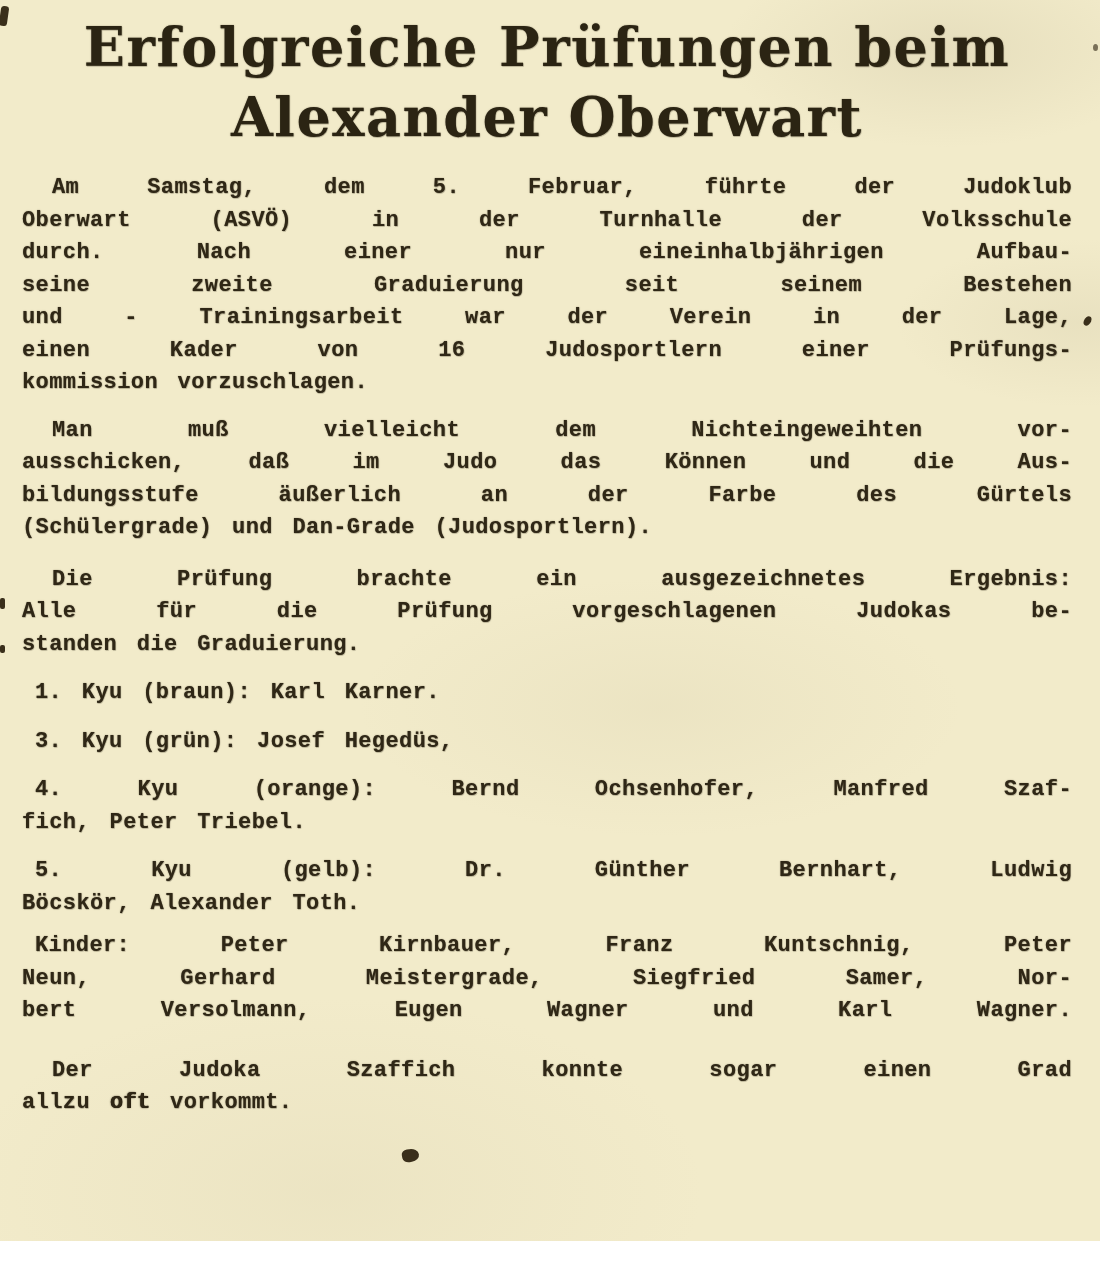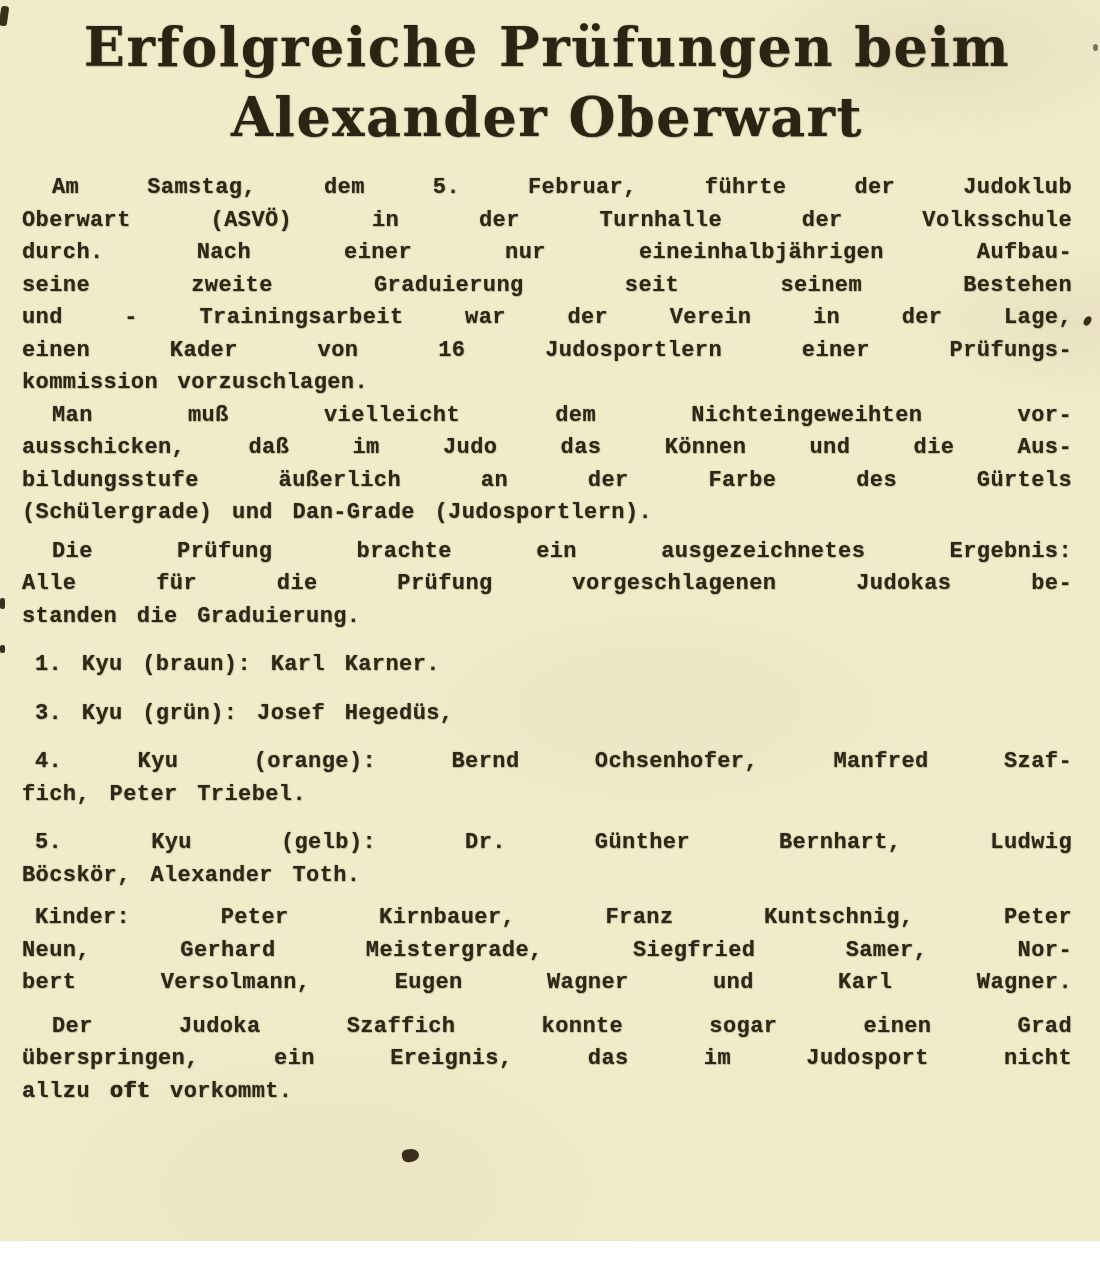--- a/index.html
+++ b/index.html
@@ -45,25 +45,25 @@
     text-align:justify;
     text-align-last:justify;
     white-space:normal;
     font-family:Liberation Mono, monospace;
   }
   .ln.last { text-align-last:left; }
   .ln.ind  { text-indent:30px; }
   .ln.ind-sm { text-indent:13px; }
 
   .para-p1 { margin-top:20px; }
-  .para-p2 { }
-  .para-p3 { margin-top:6px; }
+  .para-p2 { margin-top:15px; }
+  .para-p3 { margin-top:19px; }
   .grade-item { margin-top:16px; }
   .para-kinder { margin-top:10px; }
-  .para-closing { margin-top:11px; }
+  .para-closing { margin-top:27px; }
 
   .bold-word { font-weight:700; text-shadow:0 0 1.6px rgba(40,32,17,0.9), 0.7px 0 0 #2f2716; }
 
   
   .speck { position:absolute; background:#3a2f1b; }
   .speck-corner { left:0; top:6px; width:8px; height:20px; border-radius:3px; transform:rotate(8deg); }
   .speck-comma { left:1084px; top:316px; width:7px; height:10px; border-radius:60% 40% 60% 40%; transform:rotate(18deg); }
   .speck-blob  { left:402px; top:1149px; width:17px; height:13px; border-radius:40% 60% 55% 45%; transform:rotate(-10deg); }
   .speck-dash1 { left:0; top:598px; width:5px; height:11px; border-radius:2px; }
   .speck-dash2 { left:0; top:645px; width:5px; height:8px; border-radius:2px; }
@@ -122,21 +122,20 @@
     </div>
 
     <div class="para-kinder grade-item">
       <div class="ln ind-sm">Kinder: Peter Kirnbauer, Franz Kuntschnig, Peter</div>
       <div class="ln">Neun, Gerhard Meistergrade, Siegfried Samer, Nor-</div>
       <div class="ln">bert Versolmann, Eugen Wagner und Karl Wagner.</div>
     </div>
 
     <div class="para-closing grade-item">
       <div class="ln ind">Der Judoka Szaffich konnte sogar einen Grad</div>
-      <div class="ln">überspringen, ein Ereignis, das im Judosport nicht</div>
       <div class="ln last"><span>allzu </span><span class="bold-word">oft</span><span> vorkommt.</span></div>
     </div>
 
   </div>
 
   <div class="speck speck-corner"></div>
   <div class="speck speck-comma"></div>
   <div class="speck speck-blob"></div>
   <div class="speck speck-dash1"></div>
   <div class="speck speck-dash2"></div>

